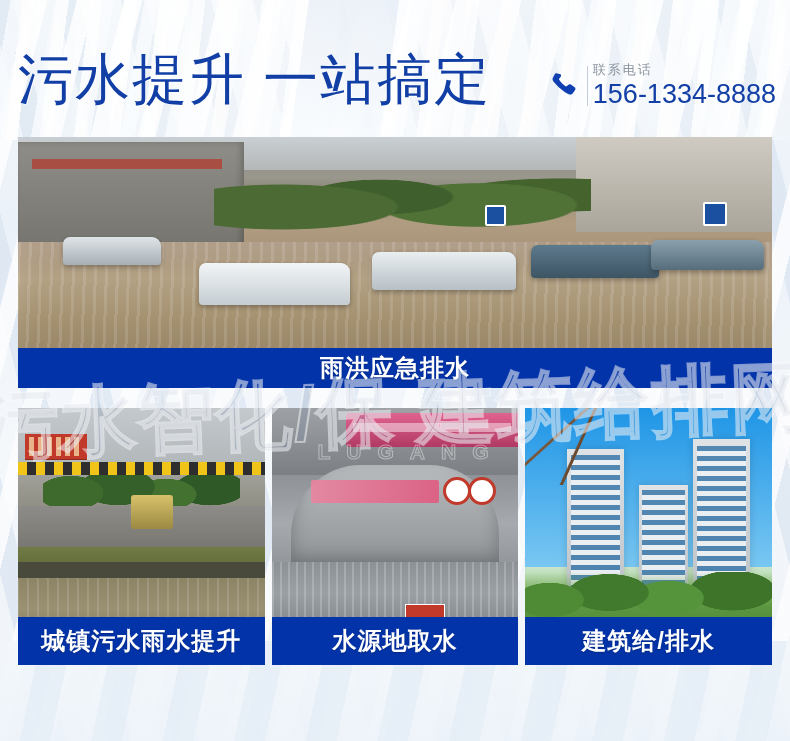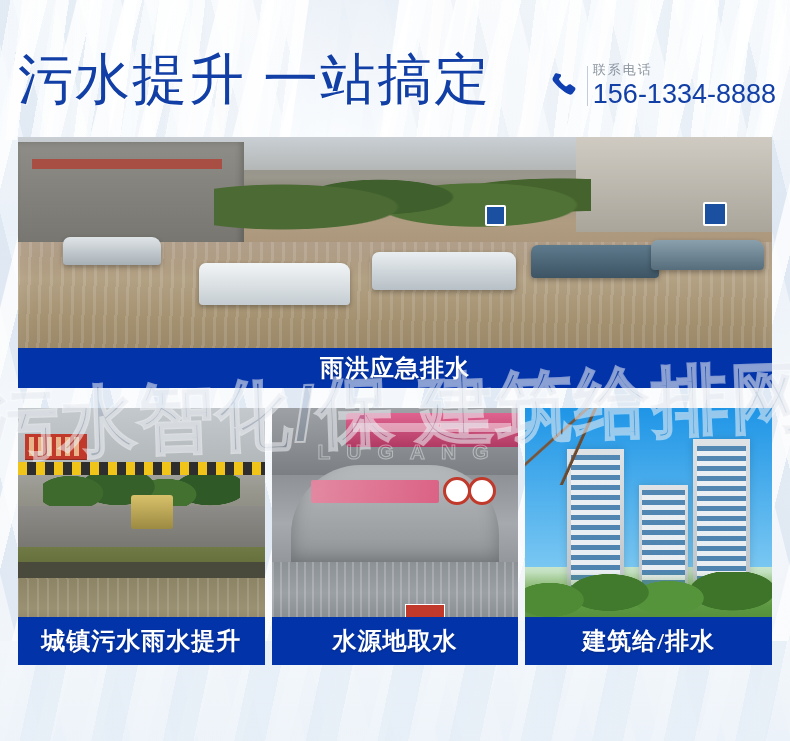--- a/index.html
+++ b/index.html
@@ -79,21 +79,21 @@
     white-space:nowrap;
   }
 
   
   .grid-top{
     position:absolute;left:18px;top:137px;width:754px;height:251px;
     display:flex;gap:25px;
   }
   .grid-bottom{
     position:absolute;left:18px;top:408px;width:754px;height:257px;
-    display:flex;gap:7px;font-family:Liberation Serif, serif;
+    display:flex;gap:7px;
   }
   .card{position:relative;overflow:hidden;background:#dfe6ee;}
   .card .photo{position:relative;width:100%;height:100%;overflow:hidden;}
   .grid-top .card{flex:1 1 0;}
   .card-wide{flex:1 1 0;}
 
   .caption{
     position:absolute;left:0;right:0;bottom:0;
     background:#0333a8;
     color:#ffffff;

